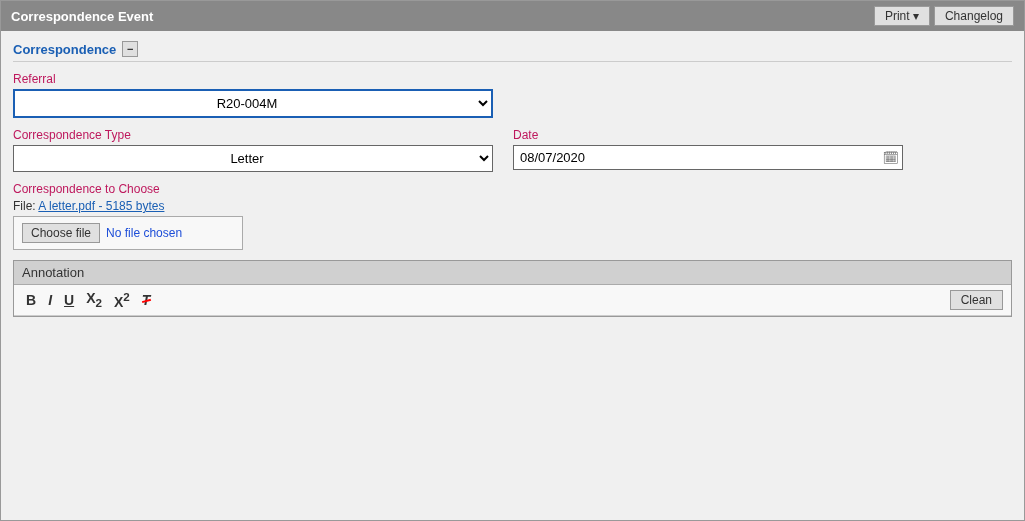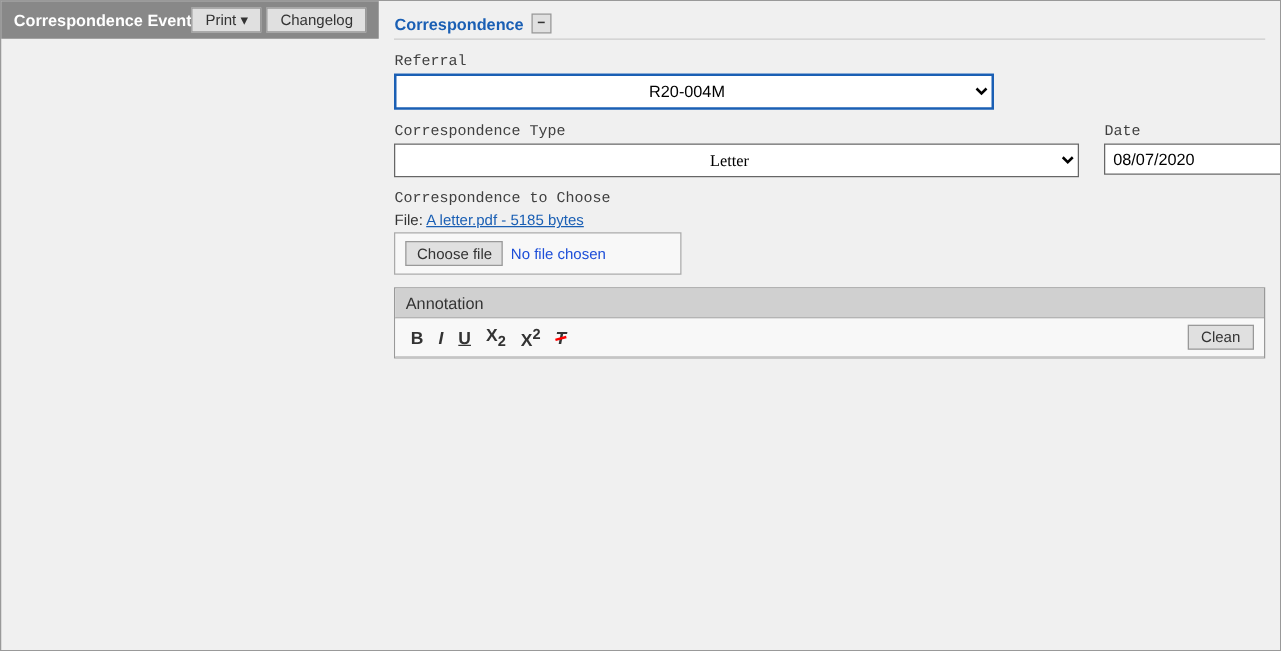--- a/index.html
+++ b/index.html
@@ -10,21 +10,21 @@
       width: 1025px;
       height: 521px;
       overflow: hidden;
     }
     .window {
       width: 1025px;
       height: 521px;
       background: #f0f0f0;
       border: 1px solid #999;
       display: flex;
-      flex-direction: row;
+      flex-direction: column;
     }
     .title-bar {
       background: #888;
       color: white;
       padding: 5px 10px;
       display: flex;
       align-items: center;
       justify-content: space-between;
       height: 30px;
     }
@@ -72,37 +72,35 @@
       font-size: 11px;
       cursor: pointer;
       color: #333;
     }
     .form-row {
       margin-bottom: 10px;
     }
     .form-row label {
       display: block;
       font-size: 12px;
-      color: #404040;
+      color: #be185d;
       margin-bottom: 3px;
-      font-family: Liberation Mono, monospace;
     }
     .form-row select, .form-row input[type="text"] {
       border: 1px solid #666;
       padding: 4px 6px;
       font-size: 13px;
       background: white;
     }
     .referral-select {
       width: 480px;
       border: 2px solid #1a5fb4 !important;
     }
     .type-select {
-      width: 548px;
-      font-family: Liberation Serif, serif;
+      width: 480px;
     }
     .date-input {
       width: 390px;
     }
     .two-col {
       display: flex;
       gap: 20px;
       align-items: flex-start;
     }
     .col-left {

